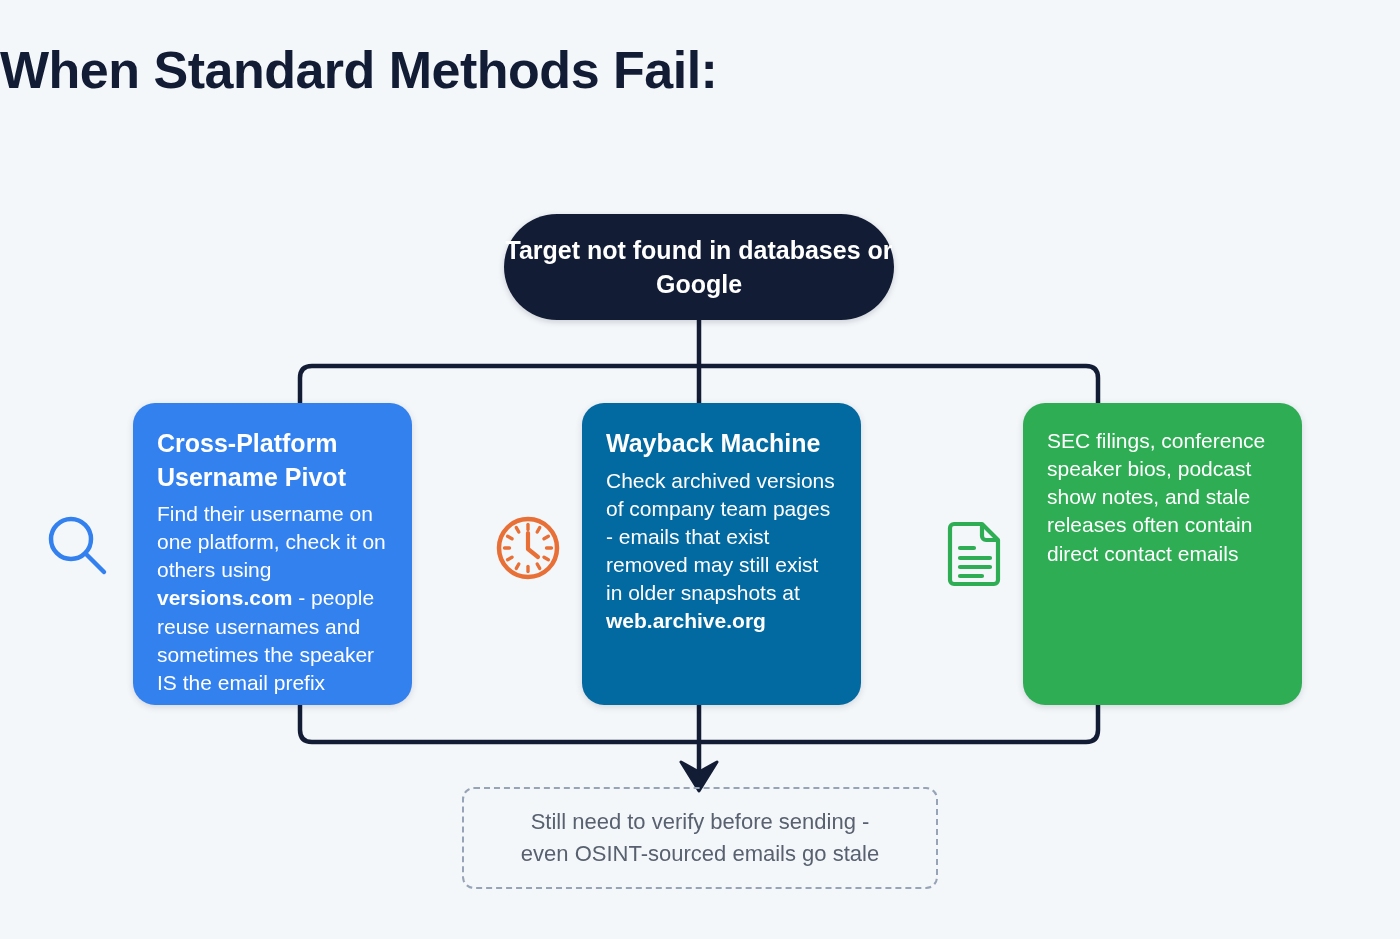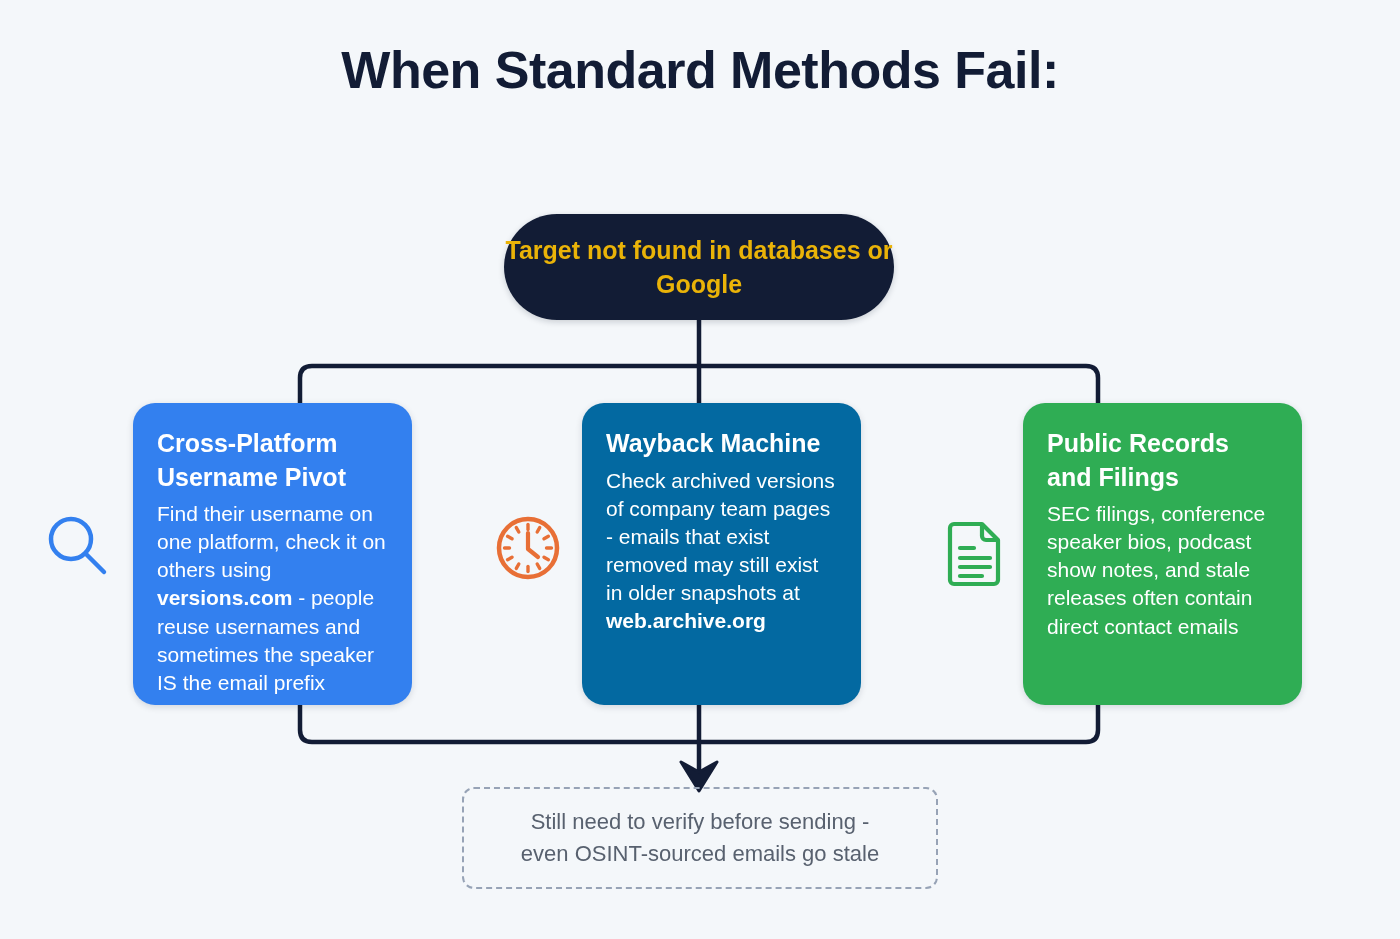--- a/index.html
+++ b/index.html
@@ -20,21 +20,20 @@
     width: 1400px;
     height: 939px;
   }
 
   
   .title {
     position: absolute;
     left: 0;
     top: 36px;
     width: 1400px;
-    text-align: center;
     color: #121c35;
     font-size: 52px;
     font-weight: bold;
     line-height: 1.33;
     letter-spacing: -0.5px;
   }
   .title-line { display: block; }
 
   
   #wires {
@@ -47,21 +46,21 @@
 
   
   .root-node {
     position: absolute;
     left: 504px;
     top: 214px;
     width: 390px;
     height: 106px;
     border-radius: 53px;
     background: #121c35;
-    color: #eab308;
+    color: #ffffff;
     display: flex;
     align-items: center;
     justify-content: center;
     text-align: center;
     font-size: 25px;
     font-weight: bold;
     line-height: 1.38;
     box-shadow: 0 2px 6px rgba(10,20,40,0.18);
   }
 
@@ -160,21 +159,20 @@
     <h2 class="card-title">Cross-Platform Username Pivot</h2>
     <p class="card-body"><span>Find their username on one platform, check it on others using </span><b>versions.com</b><span> - people reuse usernames and sometimes the speaker IS the email prefix</span></p>
   </div>
 
   <div class="card orange">
     <h2 class="card-title">Wayback Machine</h2>
     <p class="card-body"><span>Check archived versions of company team pages - emails that exist removed may still exist in older snapshots at </span><b>web.archive.org</b><span></span></p>
   </div>
 
   <div class="card green">
-    <h2 class="card-title">Public Records and Filings</h2>
     <p class="card-body"><span>SEC filings, conference speaker bios, podcast show notes, and stale releases often contain direct contact emails</span><b></b><span></span></p>
   </div>
 
   <svg class="side-icon icon-search" viewBox="0 0 72 72" xmlns="http://www.w3.org/2000/svg">
     <circle cx="29" cy="27" r="20" fill="none" stroke="#3380ef" stroke-width="4.5"></circle>
     <line x1="43.5" y1="41.5" x2="62" y2="60" stroke="#3380ef" stroke-width="4.5" stroke-linecap="round"></line>
   </svg>
 
   <svg class="side-icon icon-clock" viewBox="0 0 72 72" xmlns="http://www.w3.org/2000/svg">
     <circle cx="36" cy="36" r="29" fill="none" stroke="#e86f36" stroke-width="4.5"></circle>

